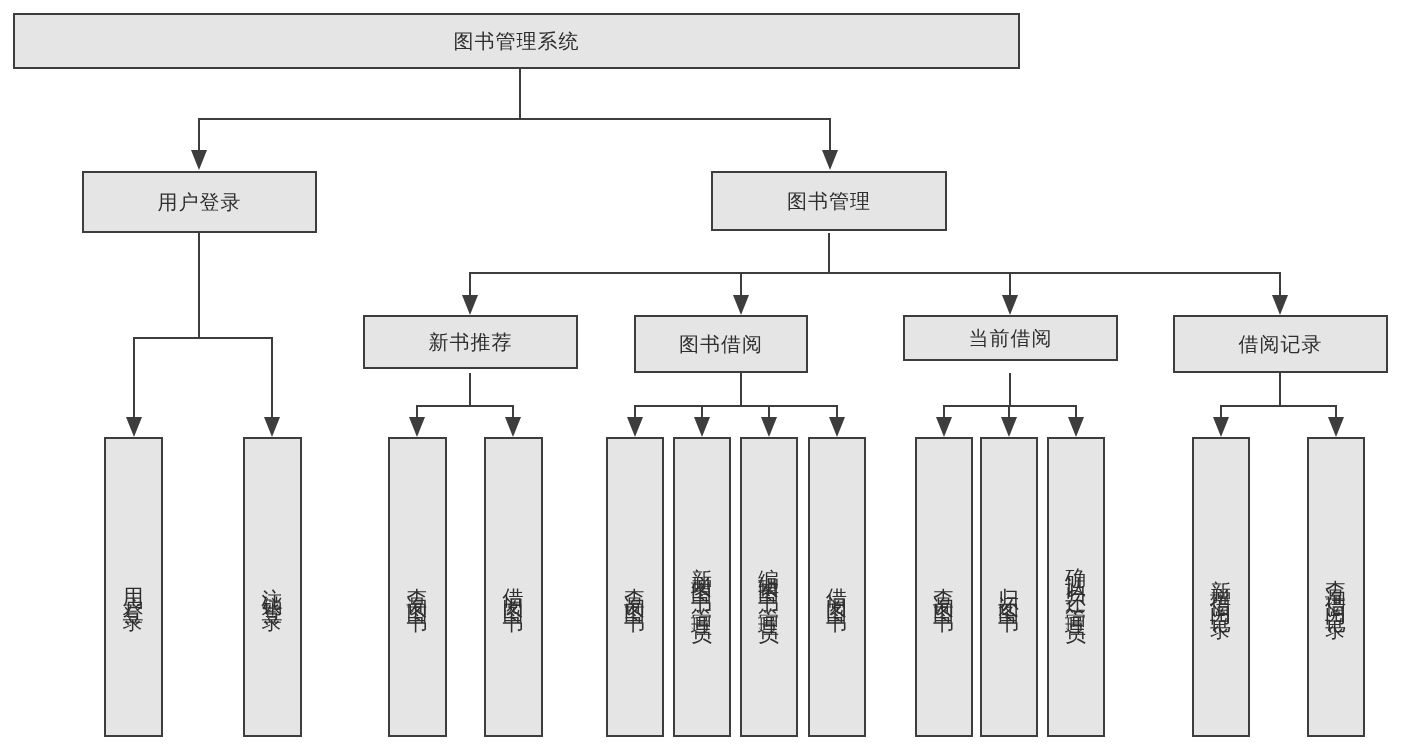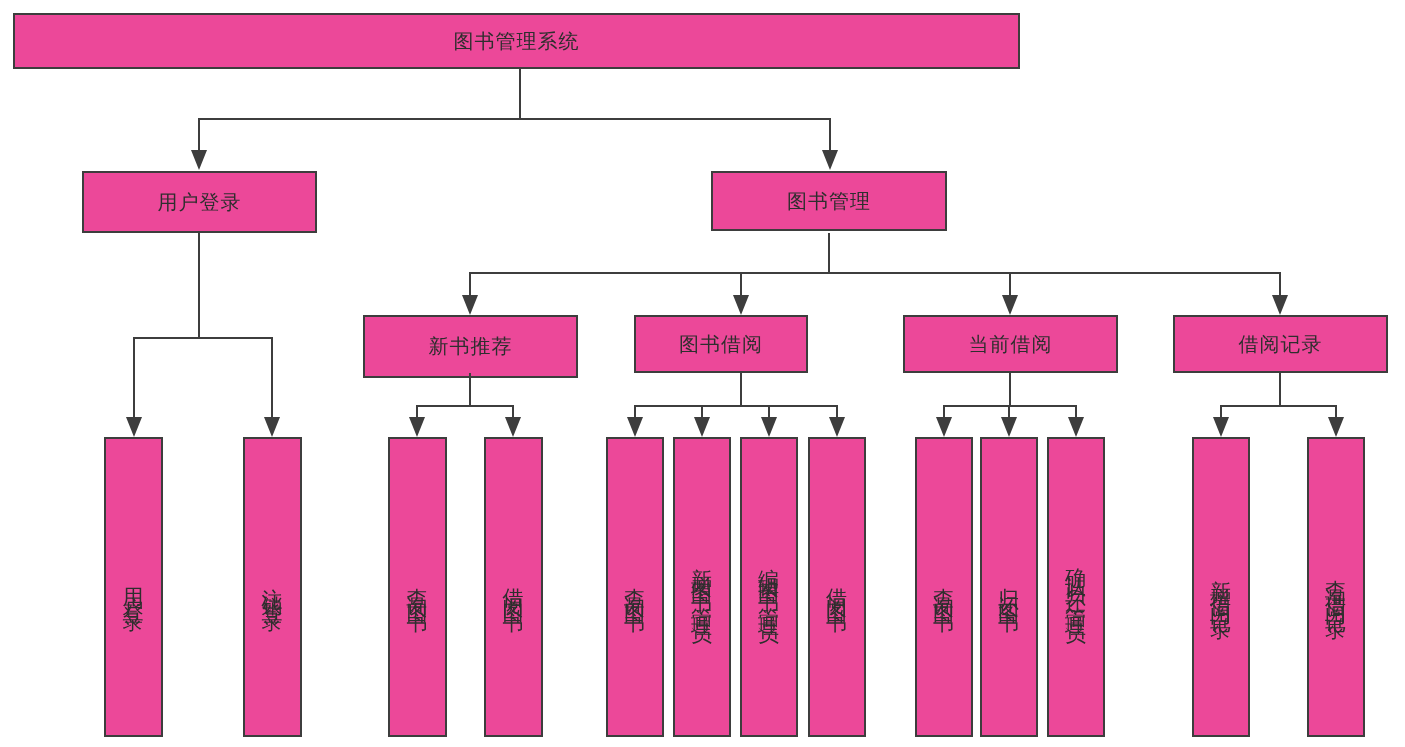--- a/index.html
+++ b/index.html
@@ -1,21 +1,21 @@
 <!DOCTYPE html>
 <html><head>
 <meta charset="utf-8">
 <style>
   html,body{margin:0;padding:0;background:#ffffff;}
   .canvas{
     position:relative;width:1405px;height:747px;background:#ffffff;overflow:hidden;
     font-family:"Liberation Sans","DejaVu Sans",sans-serif;color:#2e2e2e;
   }
   .box{
-    position:absolute;box-sizing:border-box;background:#ec4899;
+    position:absolute;box-sizing:border-box;background:#e5e5e5;
     border:2px solid #3d3d3d;display:flex;align-items:center;justify-content:center;
   }
   .hbox{font-size:20px;letter-spacing:1px;}
   .vbox span{
     writing-mode:vertical-rl;text-orientation:mixed;
     font-size:21px;letter-spacing:8px;line-height:1;
   }
   .v{position:absolute;width:2px;background:#3d3d3d;}
   .h{position:absolute;height:2px;background:#3d3d3d;}
   .arw{
@@ -62,27 +62,27 @@
   <div class="h" style="left:469px;top:272px;width:812px"></div>
   <div class="v" style="left:469px;top:272px;height:25px"></div>
   <div class="arw" style="left:462px;top:295px"></div>
   <div class="v" style="left:740px;top:272px;height:25px"></div>
   <div class="arw" style="left:733px;top:295px"></div>
   <div class="v" style="left:1009px;top:272px;height:25px"></div>
   <div class="arw" style="left:1002px;top:295px"></div>
   <div class="v" style="left:1279px;top:272px;height:25px"></div>
   <div class="arw" style="left:1272px;top:295px"></div>
 
-  <div class="box hbox" style="left:363px;top:315px;width:215px;height:63px">
+  <div class="box hbox" style="left:363px;top:315px;width:215px;height:54px">
     <span>新书推荐</span>
   </div>
   <div class="box hbox" style="left:634px;top:315px;width:174px;height:58px">
     <span>图书借阅</span>
   </div>
-  <div class="box hbox" style="left:903px;top:315px;width:215px;height:58px">
+  <div class="box hbox" style="left:903px;top:315px;width:215px;height:46px">
     <span>当前借阅</span>
   </div>
   <div class="box hbox" style="left:1173px;top:315px;width:215px;height:58px">
     <span>借阅记录</span>
   </div>
 
   <div class="v" style="left:469px;top:373px;height:32px"></div>
   <div class="h" style="left:417px;top:405px;width:97px"></div>
   <div class="v" style="left:416px;top:405px;height:14px"></div>
   <div class="arw" style="left:409px;top:417px"></div>

